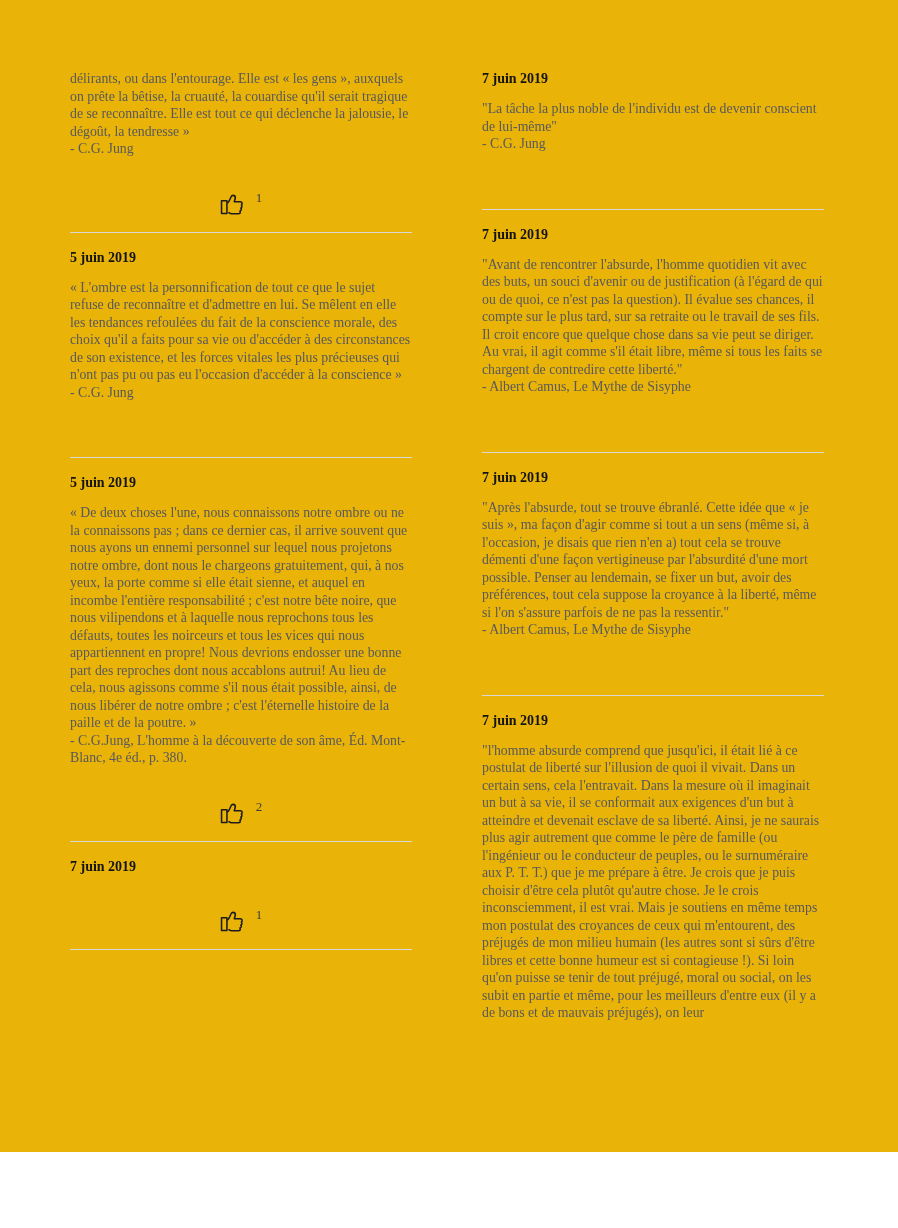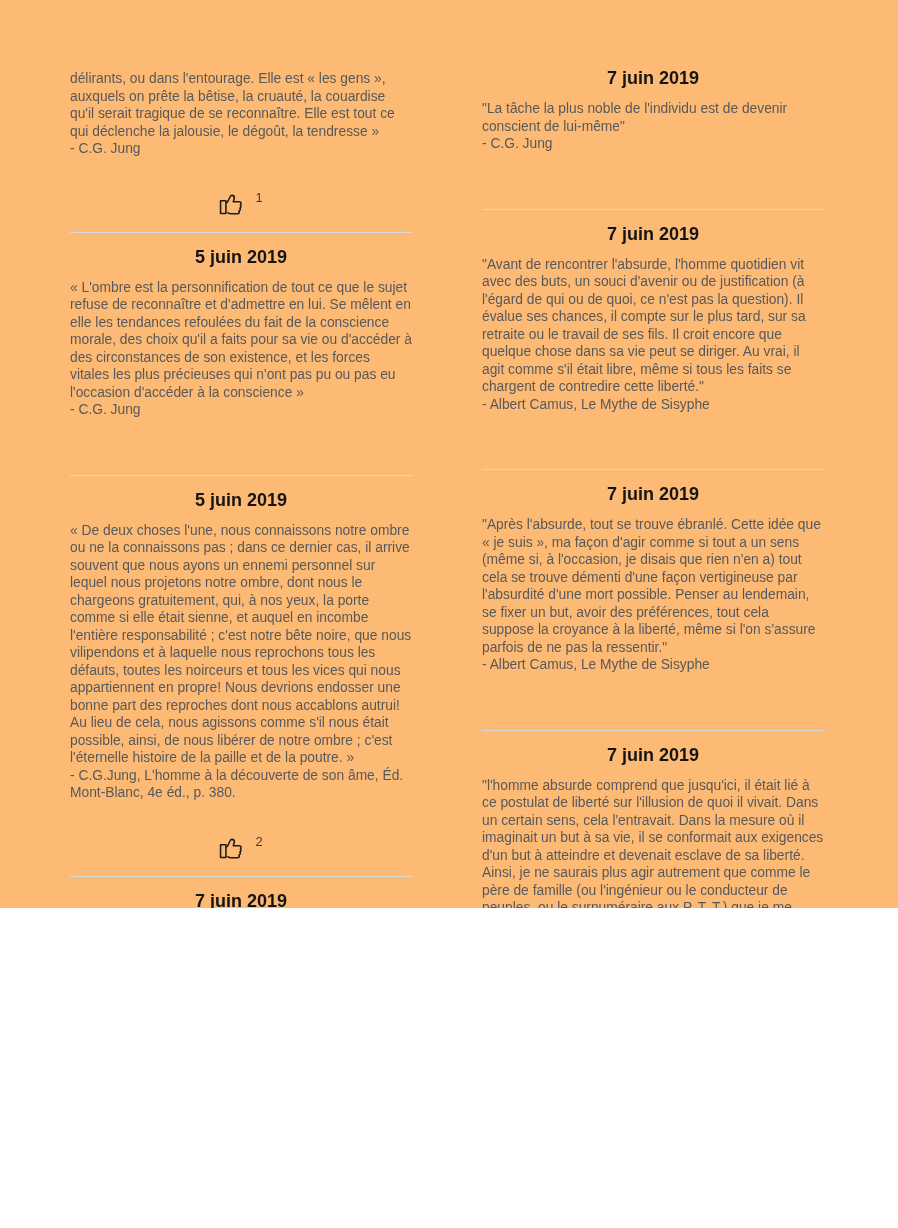--- a/index.html
+++ b/index.html
@@ -1,38 +1,37 @@
 <!DOCTYPE html>
 <html lang="fr"><head>
 <meta charset="utf-8">
 <style>
   * { box-sizing: border-box; margin: 0; padding: 0; }
   html, body { background: #ffffff; }
   .page {
     position: relative;
     width: 898px;
-    height: 908px;
-    background: #fdba74;
+    height: 1152px;
+    background: #eab308;
     overflow: hidden;
-    font-family: Liberation Sans, sans-serif;
+    font-family: Liberation Serif, serif;
   }
   .columns {
     display: flex;
     gap: 70px;
     padding: 70px 0 0 70px;
     align-items: flex-start;
   }
   .col { width: 342px; flex: 0 0 342px; }
   .post-date {
-    font-size: 18px;
+    font-size: 14px;
     line-height: 17px;
     font-weight: 700;
     color: #141414;
     margin: 0 0 13px 0;
-    text-align: center;
   }
   .post-text {
     font-size: 13.8px;
     line-height: 17.5px;
     color: #58595b;
     white-space: pre-line;
     margin: 0;
   }
   .likes {
     display: flex;

